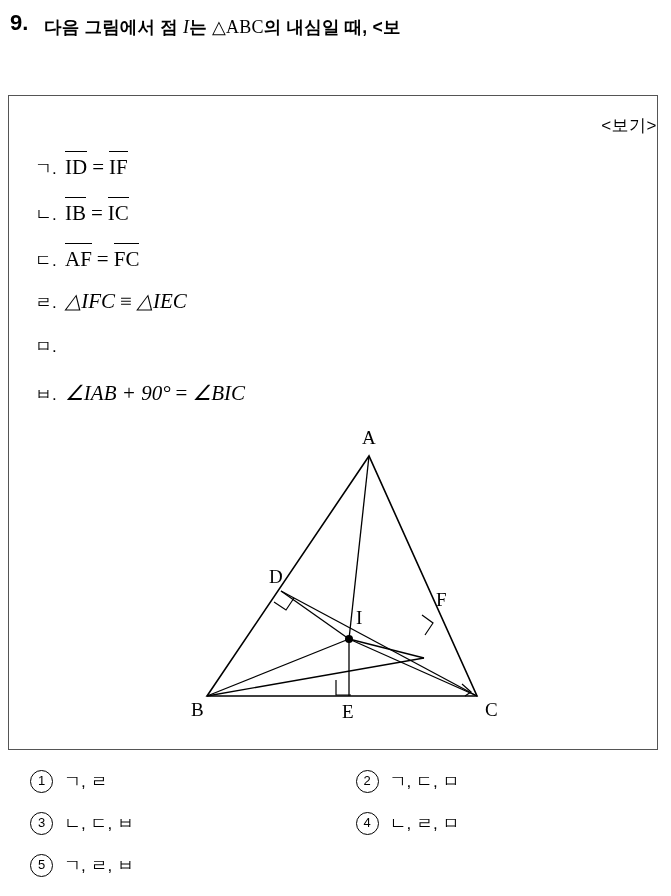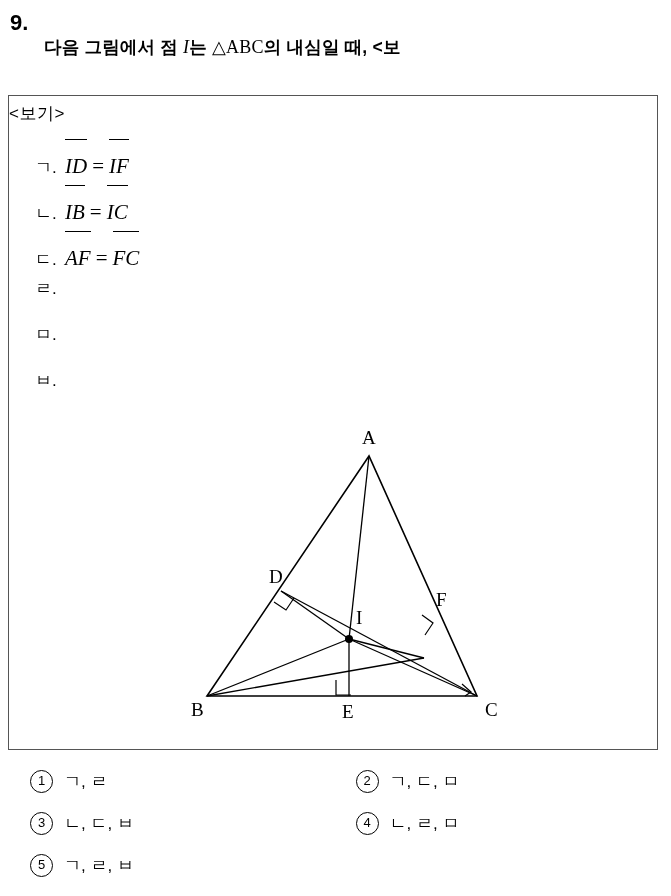--- a/index.html
+++ b/index.html
@@ -30,21 +30,20 @@
     width: 34px;
     flex: none;
   }
   .q-text {
     font-family: "Liberation Sans", sans-serif;
     font-weight: bold;
     font-size: 17.5px;
     line-height: 30px;
     letter-spacing: 0.2px;
     padding-top: 2px;
-    margin-top: 20px;
   }
   .q-text .math-italic {
     font-family: "Liberation Serif", serif;
     font-style: italic;
     font-weight: normal;
     font-size: 18px;
   }
   .q-text .math-normal {
     font-family: "Liberation Serif", serif;
     font-style: normal;
@@ -56,24 +55,24 @@
   .box {
     position: absolute;
     left: 8px;
     top: 95px;
     width: 650px;
     height: 655px;
     border: 1.6px solid #555555;
     box-sizing: border-box;
   }
   .box-title {
-    text-align: left;
+    text-align: right;
     font-family: "Liberation Sans", sans-serif;
     font-size: 17px;
-    margin-top: 6px;
+    margin-top: 18px;
     letter-spacing: 0.5px;
   }
 
   
   .statements {
     margin-top: 14px;
     padding-left: 26px;
   }
   .stmt {
     display: flex;
@@ -89,23 +88,22 @@
   }
   .stmt-body {
     font-family: "Liberation Serif", serif;
     font-size: 21px;
     white-space: nowrap;
   }
   .ital {
     font-style: italic;
   }
   .ovl {
-    font-style: italic;
     border-top: 1.3px solid #000;
-    padding-top: 15px;
+    padding-top: 4px;
     display: inline-block;
     line-height: 1.05;
   }
   .op {
     font-style: normal;
     padding: 0 5px;
   }
 
   
   .figure {
@@ -182,28 +180,34 @@
 
     <div class="stmt">
       <span class="stmt-marker">ㄷ.</span>
       <span class="stmt-body">
         <span class="ovl">AF</span><span class="op">=</span><span class="ovl">FC</span>
       </span>
     </div>
 
     <div class="stmt">
       <span class="stmt-marker">ㄹ.</span>
+      <span class="stmt-body">
+        <span class="ital">△IFC</span><span class="op">≡</span><span class="ital">△IEC</span>
+      </span>
     </div>
 
     <div class="stmt">
       <span class="stmt-marker">ㅁ.</span>
     </div>
 
     <div class="stmt">
       <span class="stmt-marker">ㅂ.</span>
+      <span class="stmt-body">
+        <span class="ital">∠IAB + 90°</span><span class="op">=</span><span class="ital">∠BIC</span>
+      </span>
     </div>
 
   </div>
 
   <div class="figure">
     <svg width="480" height="310" viewBox="0 0 480 310">
 
       <g fill="none" stroke="#000000" stroke-width="1.6">
         <path d="M210,30 L48,270 L318,270 Z"></path>
       </g>

